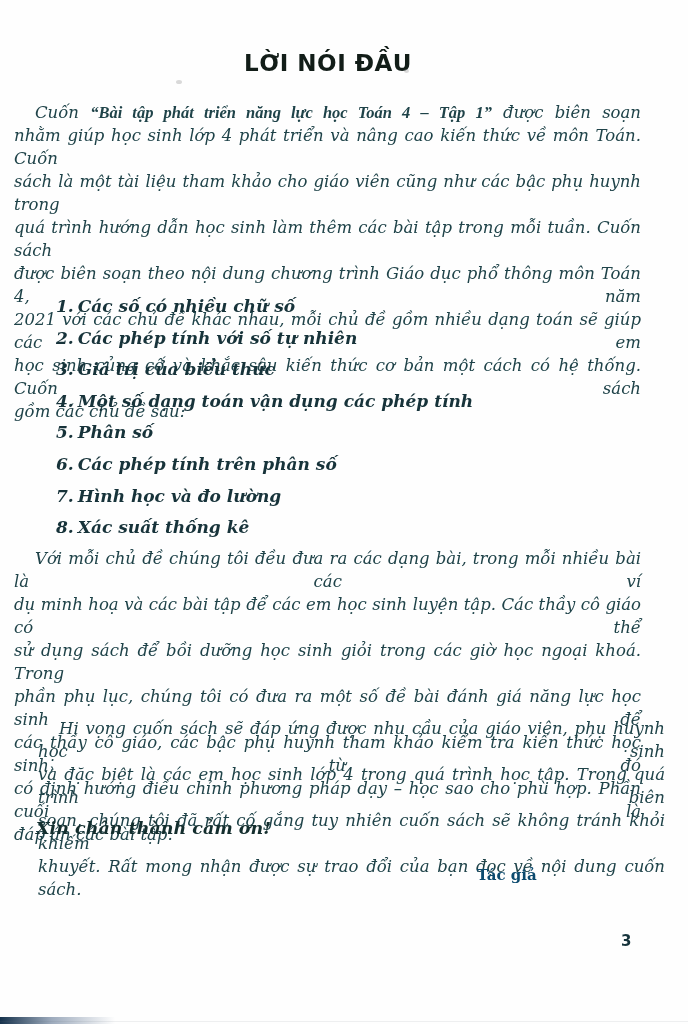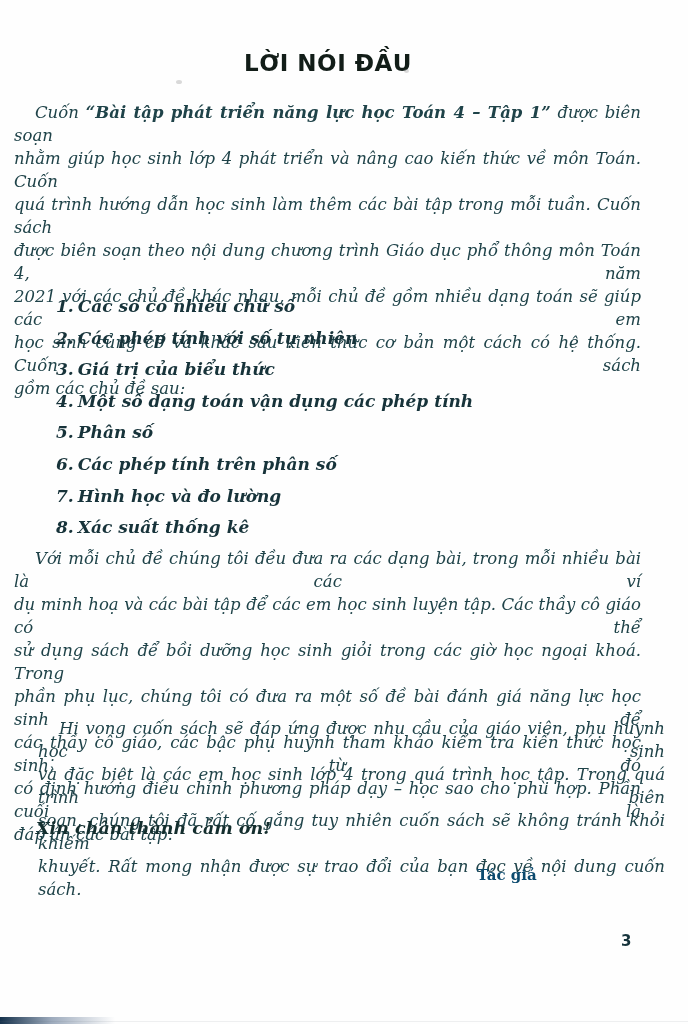--- a/index.html
+++ b/index.html
@@ -30,21 +30,21 @@
     width: 627px;
     font-family: "DejaVu Serif", serif;
     font-style: italic;
     font-size: 16.5px;
     line-height: 23px;
     color: #1f4349;
   }
   .line { text-align: justify; text-align-last: justify; }
   .line.lastline { text-align-last: left; }
   .line.indent { text-indent: 21px; }
-  .bold-title { font-weight: bold; }
+  .bold-title { font-weight: bold; font-family: Liberation Serif, serif; }
   .p1 { top: 101px; }
   .p2 { top: 547px; }
   .p3 { top: 717px; margin-left: 24px; }
   .topics {
     position: absolute;
     top: 296px;
     left: 37px;
     width: 600px;
     font-family: "DejaVu Serif", serif;
     font-style: italic;
@@ -114,20 +114,21 @@
 
   <h1 class="title">LỜI NÓI ĐẦU</h1>
 
   <div class="speck s1"></div>
   <div class="speck s2"></div>
 
   <div class="para p1">
     <div class="line indent"><span>Cuốn </span><span class="bold-title">“Bài tập phát triển năng lực học Toán 4 – Tập 1”</span><span> được biên soạn</span></div>
     <div>
         <div class="line">nhằm giúp học sinh lớp 4 phát triển và nâng cao kiến thức về môn Toán. Cuốn</div>
+        <div class="line">sách là một tài liệu tham khảo cho giáo viên cũng như các bậc phụ huynh trong</div>
         <div class="line">quá trình hướng dẫn học sinh làm thêm các bài tập trong mỗi tuần. Cuốn sách</div>
         <div class="line">được biên soạn theo nội dung chương trình Giáo dục phổ thông môn Toán 4, năm</div>
         <div class="line">2021 với các chủ đề khác nhau, mỗi chủ đề gồm nhiều dạng toán sẽ giúp các em</div>
         <div class="line">học sinh củng cố và khắc sâu kiến thức cơ bản một cách có hệ thống. Cuốn sách</div>
         <div class="line lastline">gồm các chủ đề sau:</div>
       </div>
   </div>
 
   <div class="topics">
       <div class="topic-item"><span class="topic-num">1.</span><span class="topic-label">Các số có nhiều chữ số</span></div>

